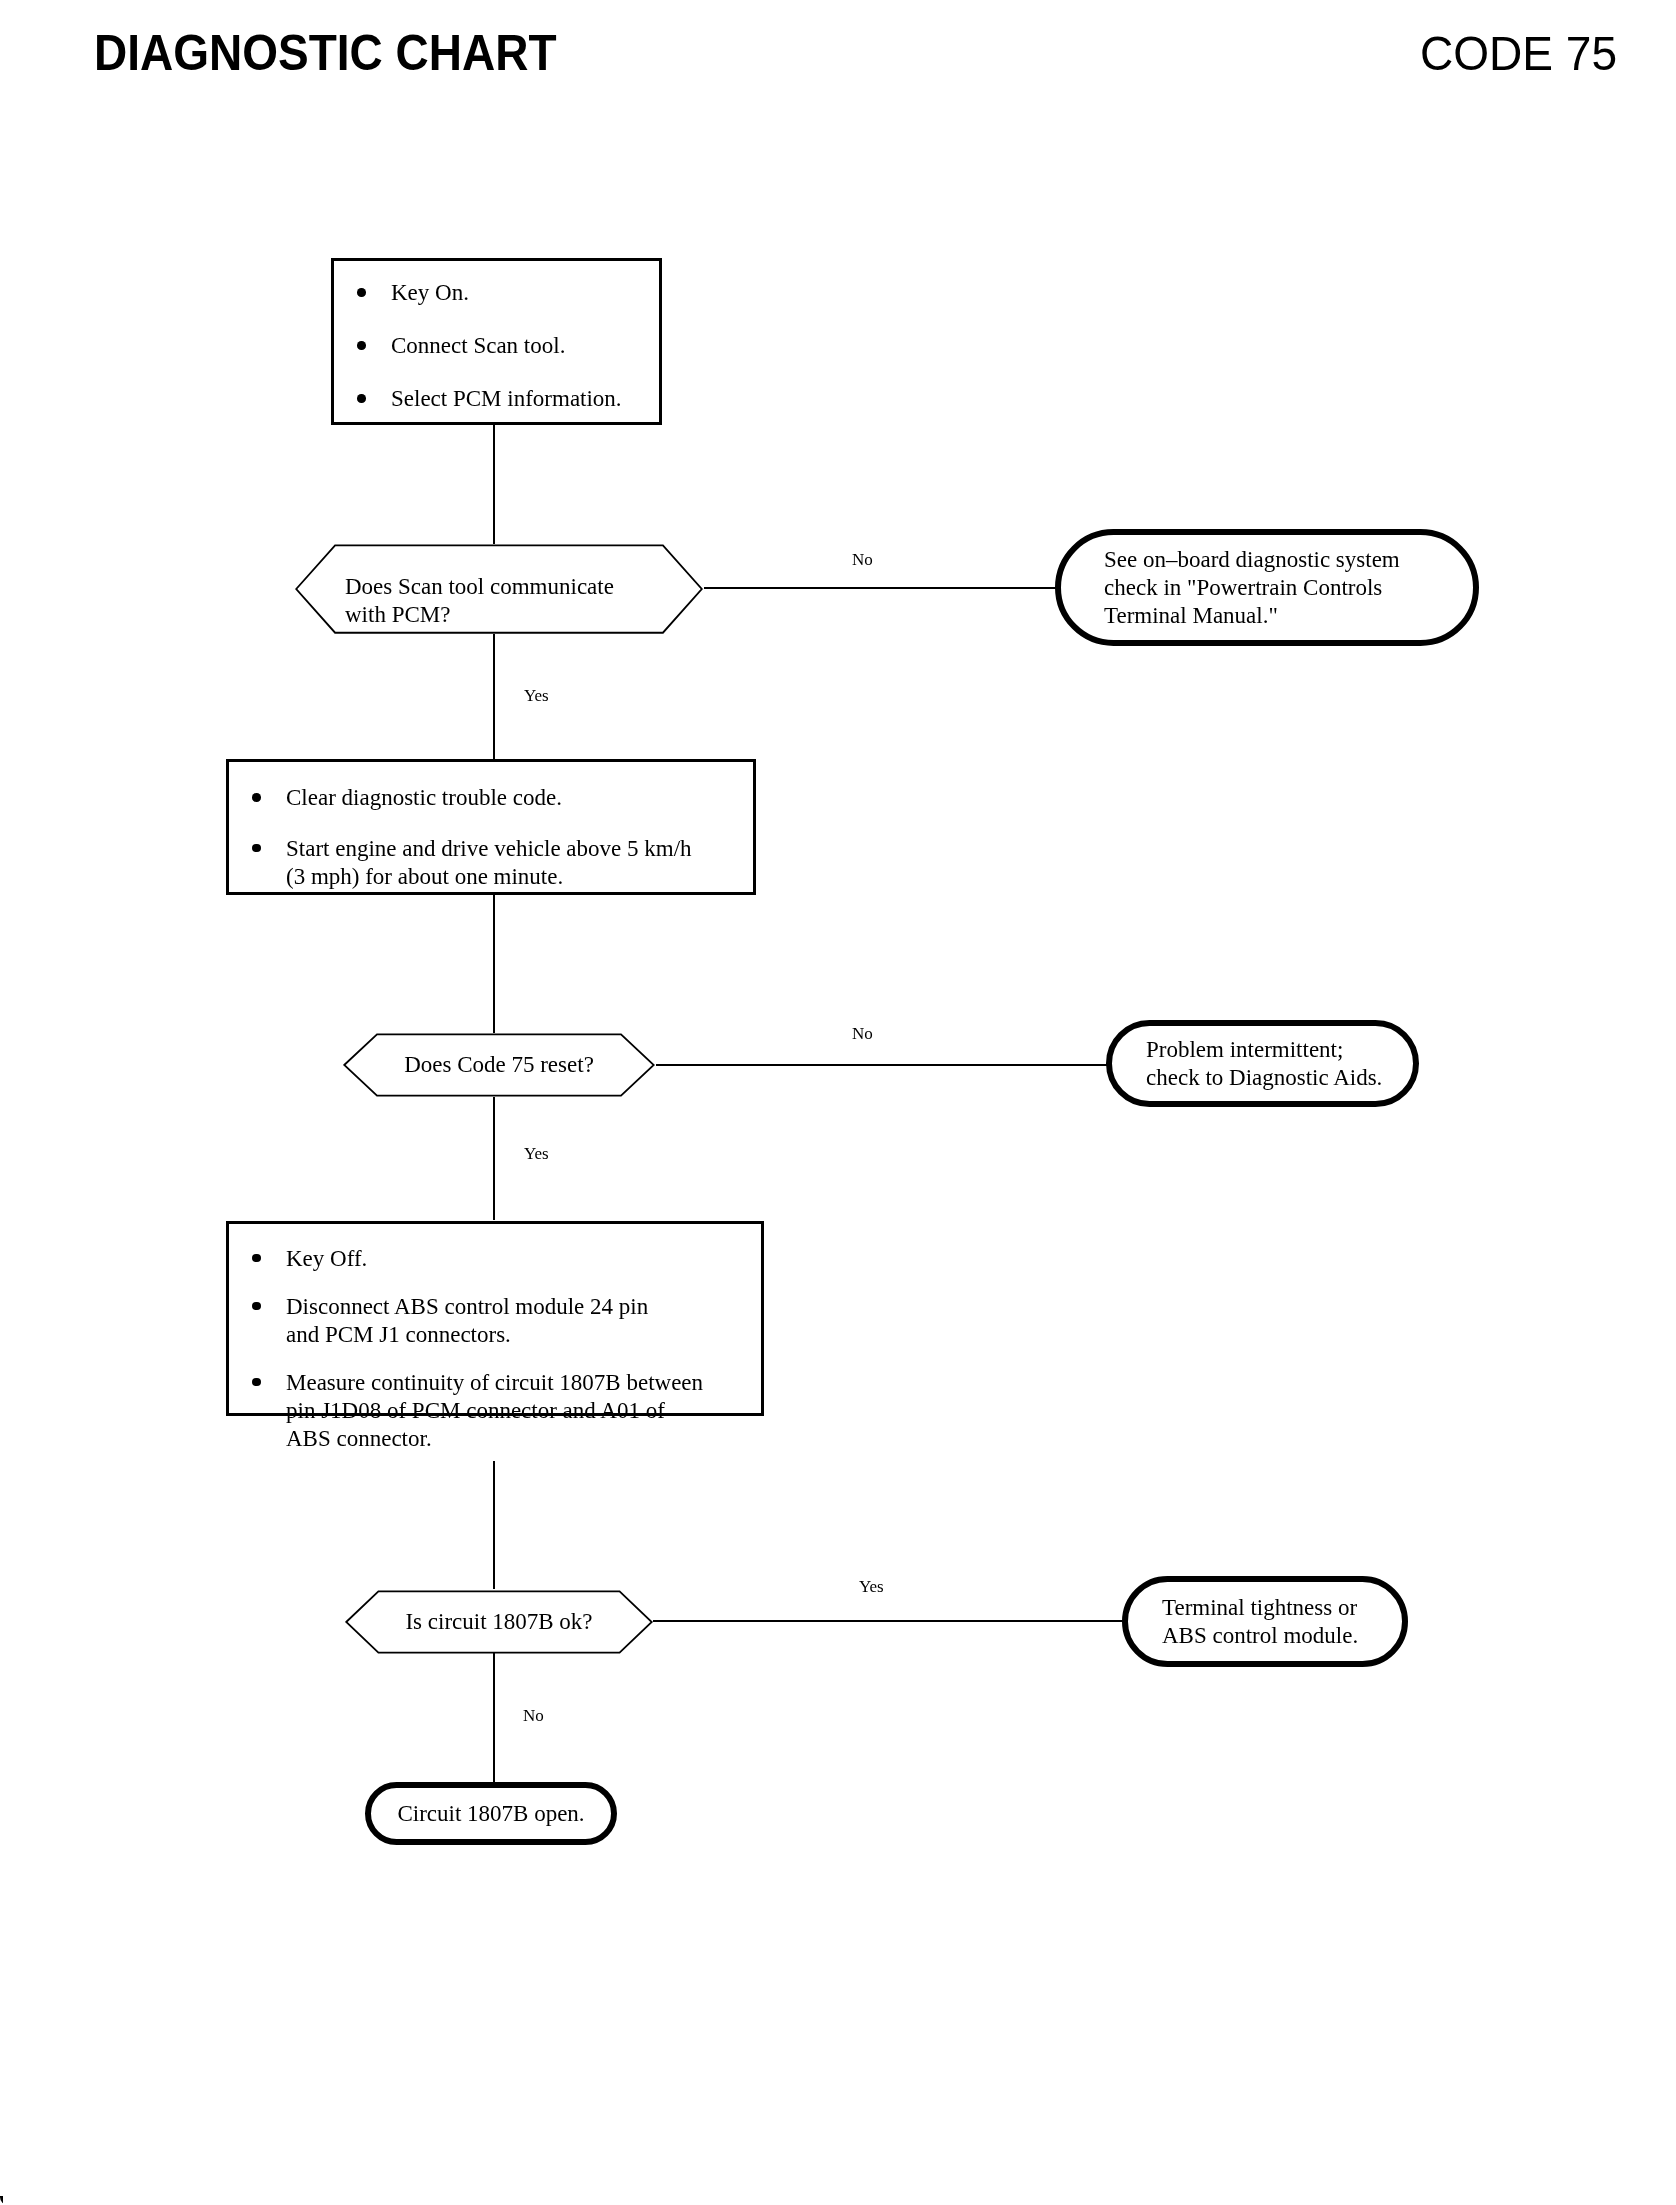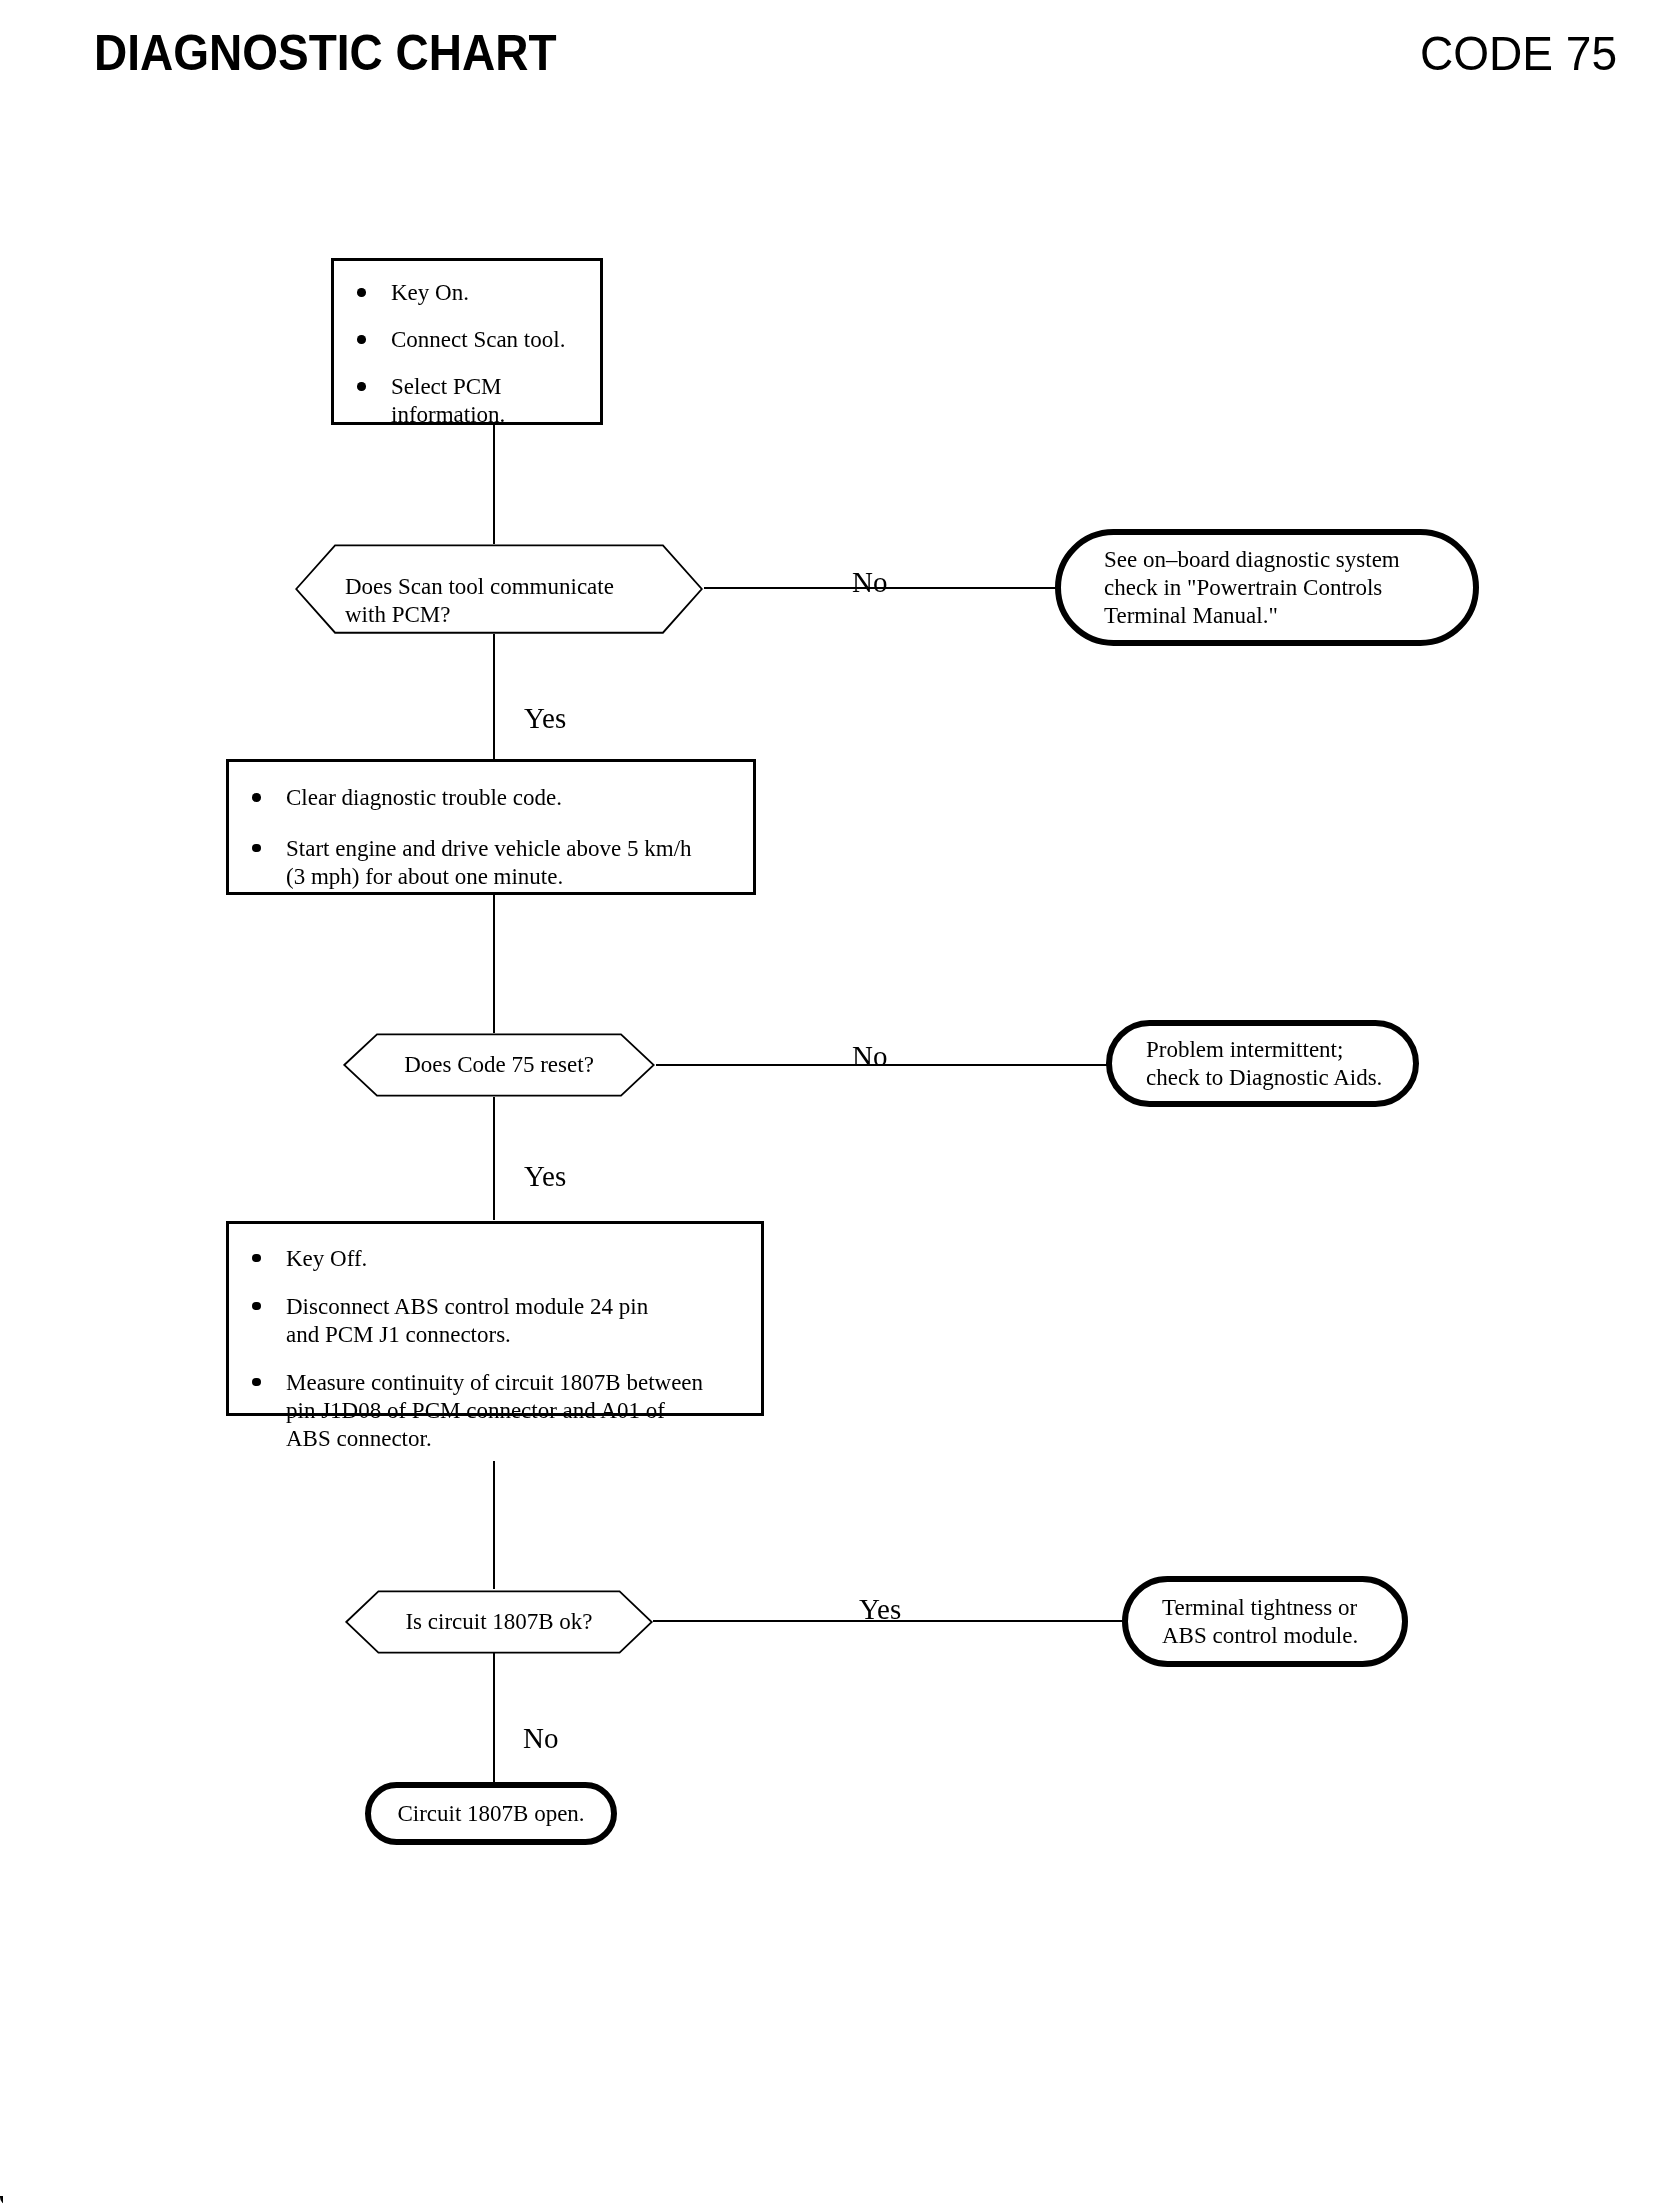--- a/index.html
+++ b/index.html
@@ -16,33 +16,33 @@
   .brow{display:flex;align-items:flex-start;}
   .dot{width:8.5px;height:8.5px;border-radius:50%;background:#000;flex:none;margin:9px 25.5px 0 0;}
   .txt{font-size:23px;line-height:28px;white-space:pre-line;}
   .hex{position:absolute;}
   .hex svg{position:absolute;left:0;top:0;display:block;}
   .hex .content{position:absolute;left:0;top:0;right:0;bottom:0;display:flex;
         flex-direction:column;justify-content:center;}
   .term{position:absolute;background:#fff;border:6.7px solid #000;box-sizing:border-box;
         display:flex;flex-direction:column;justify-content:center;}
   .conn{position:absolute;background:#000;}
-  .elabel{position:absolute;font-size:29px;line-height:28px;white-space:nowrap;margin-top:22px;}
+  .elabel{position:absolute;font-size:17px;line-height:28px;white-space:nowrap;}
   .center{text-align:center;}
   .artifact{position:absolute;background:#000;}
 </style>
 </head>
 <body>
 
 <div class="page">
 
   <div class="hdr-title">DIAGNOSTIC CHART</div>
   <div class="hdr-code">CODE 75</div>
 
-  <div class="proc" style="left:331px;top:258px;width:272px;height:167px;padding:18px 12px 0 23px;gap:19px;">
+  <div class="proc" style="left:331px;top:258px;width:331px;height:167px;padding:18px 12px 0 23px;gap:25px;">
     <div class="brow">
       <span class="dot"></span>
       <span class="txt">Key On.</span>
     </div>
     <div class="brow">
       <span class="dot"></span>
       <span class="txt">Connect Scan tool.</span>
     </div>
     <div class="brow">
       <span class="dot"></span>

